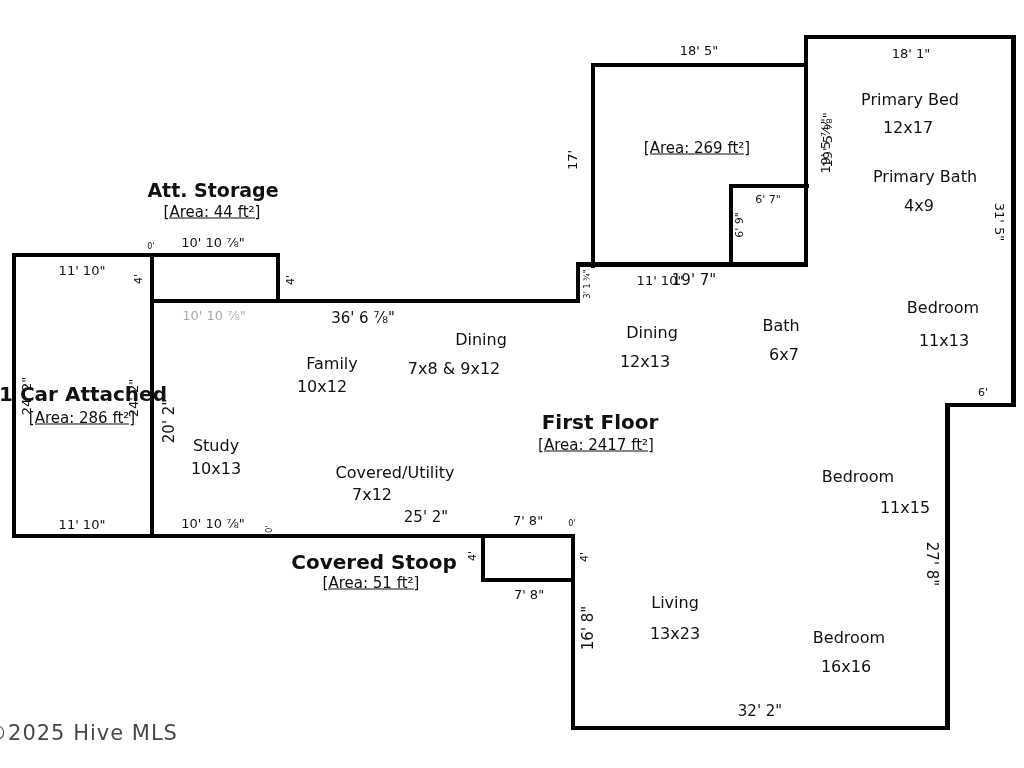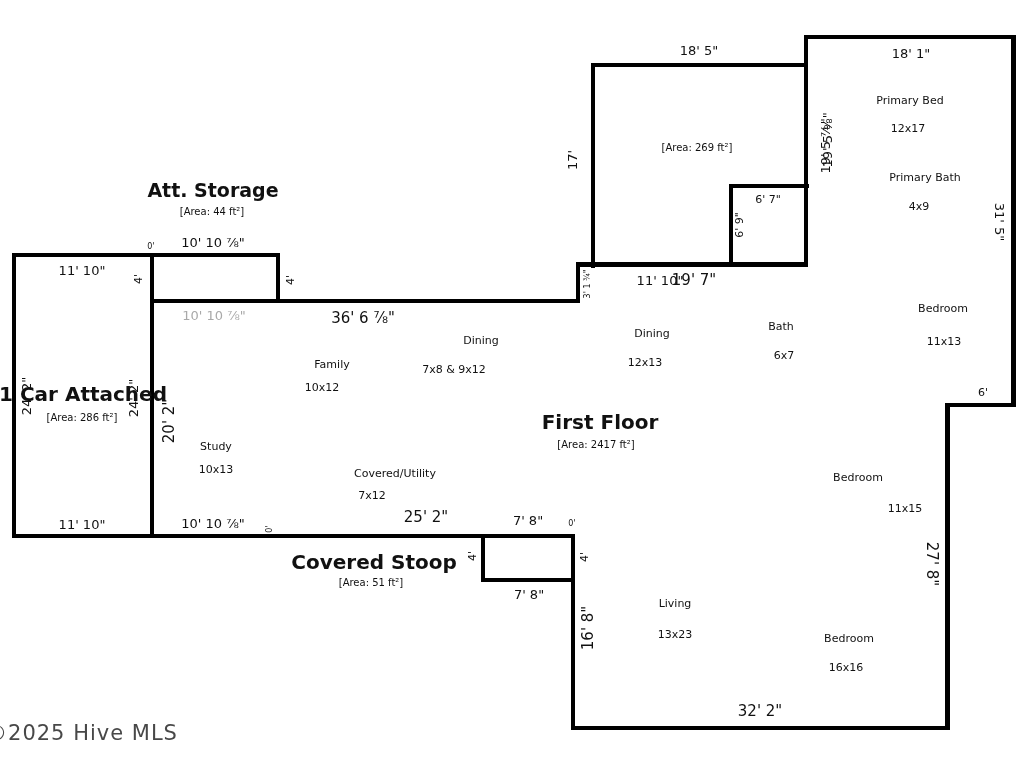--- a/index.html
+++ b/index.html
@@ -6,24 +6,24 @@
   .plan{position:relative;width:1024px;height:768px;background:#ffffff;overflow:hidden;
         font-family:"DejaVu Sans","Liberation Sans",sans-serif;}
   .wall{position:absolute;background:#000;}
   .lbl{position:absolute;transform:translate(-50%,-50%);white-space:nowrap;color:#111;line-height:1;}
   .v{transform:translate(-50%,-50%) rotate(-90deg);}
   .vcw{transform:translate(-50%,-50%) rotate(90deg);}
   .dim{font-size:13px;}
   .dim15{font-size:15px;}
   .dim11{font-size:11px;}
   .dim8{font-size:8px;}
-  .room{font-size:11px;}
+  .room{font-size:16px;}
   .hdr{font-size:19px;font-weight:700;}
   .hdr20{font-size:20px;font-weight:700;}
-  .area{font-size:10px;}
+  .area{font-size:15px;text-decoration:underline;}
   .gray{color:#a9a9a9;}
   .addr{font-size:17px;letter-spacing:.5px;}
   .wm{font-size:21px;color:#484848;letter-spacing:1px;}
 </style>
 </head>
 <body>
 
 <div class="plan">
 
   <div class="wall" style="left:591px;top:63px;width:4px;height:205px"></div>

